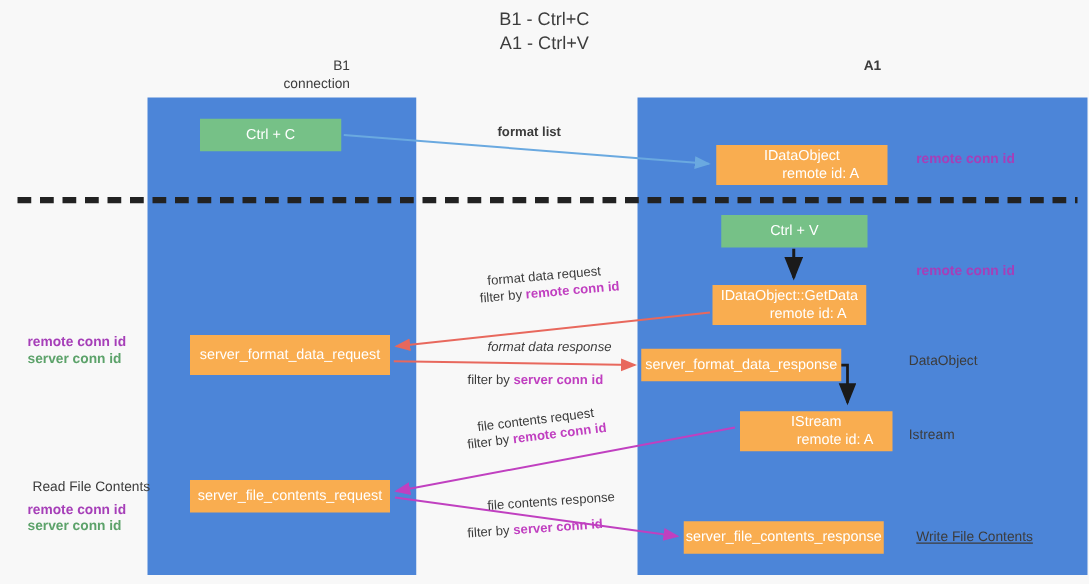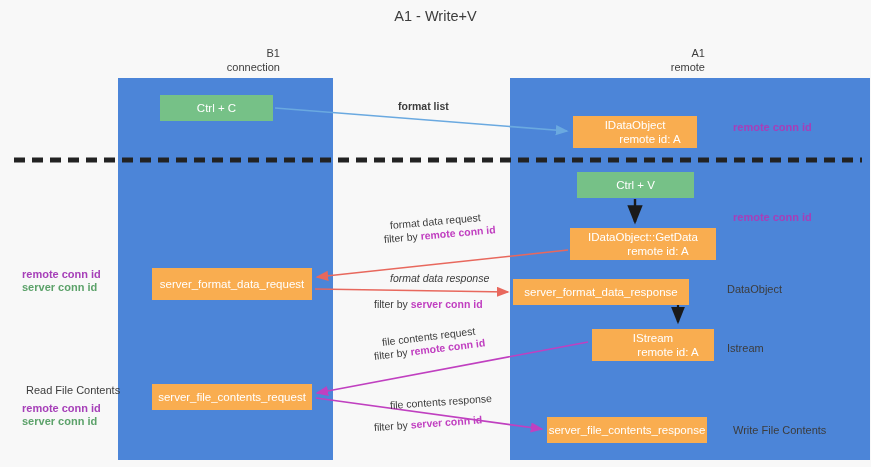--- a/index.html
+++ b/index.html
@@ -19,60 +19,60 @@
   #title{
     left:0;top:7px;width:871px;text-align:center;
     font-size:14.5px;line-height:19px;color:#3c3c3c;
   }
 
   
   .col-head{
     font-size:11px;line-height:13.5px;text-align:right;color:#3c3c3c;
   }
   #head-b1{left:155px;top:47px;width:125px;}
-  #head-a1{left:555px;top:47px;width:150px;}
+  #head-a1{left:555px;top:47px;width:150px;font-weight:bold;}
 
   
   .lane{background:#4c85d8;}
   #lane-left{left:118px;top:78px;width:215px;height:382px;}
   #lane-right{left:510px;top:78px;width:360px;height:382px;}
 
   
   .node{
     position:absolute;
     display:flex;align-items:center;justify-content:center;
     flex-direction:column;
     color:#ffffff;font-size:11.5px;line-height:14px;text-align:center;
     box-sizing:border-box;
   }
   .node.green{background:#76c187;align-items:center;}
   .node.orange{background:#f9ad50;}
   .node .l2{font-size:11.5px;margin-left:30px;}
 
   #n-ctrlc{left:160px;top:95px;width:113px;height:26px;}
-  #n-idataobject{left:573px;top:116px;width:124px;height:32px;}
+  #n-idataobject{left:573px;top:116px;width:137px;height:32px;}
   #n-ctrlv{left:577px;top:172px;width:117px;height:26px;}
-  #n-getdata{left:570px;top:228px;width:146px;height:32px;}
+  #n-getdata{left:570px;top:228px;width:123px;height:32px;}
   #n-sfdreq{left:152px;top:268px;width:160px;height:32px;}
-  #n-sfdres{left:513px;top:279px;width:176px;height:26px;}
+  #n-sfdres{left:513px;top:279px;width:160px;height:26px;}
   #n-istream{left:592px;top:329px;width:122px;height:32px;}
   #n-sfcreq{left:152px;top:384px;width:160px;height:26px;}
   #n-sfcres{left:547px;top:417px;width:160px;height:26px;text-align:center;}
 
   
   .ann{position:absolute;font-size:11px;line-height:13.5px;}
   .ann.mag{color:#a63fb8;font-weight:bold;}
   .ann.grn{color:#5ca26a;font-weight:bold;}
   .ann.plain{color:#3c3c3c;}
 
   #a-remote1{left:733px;top:121px;}
   #a-remote2{left:733px;top:211px;}
   #a-dataobject{left:727px;top:236px;margin-top:47px;}
   #a-istream{left:727px;top:342px;}
-  #a-write{left:733px;top:424px;}
+  #a-write{left:733px;top:424px;text-decoration:underline;}
   #a-readfile{left:26px;top:384px;}
   #a-left-rc{left:22px;top:268px;}
   #a-left-sc{left:22px;top:281px;}
   #a-left-rc2{left:22px;top:402px;}
   #a-left-sc2{left:22px;top:415px;}
 
   
   .flab{
     position:absolute;font-size:10.5px;line-height:13px;
     color:#3c3c3c;white-space:nowrap;
@@ -124,30 +124,30 @@
     <line x1="315" y1="289" x2="508" y2="292" stroke="#e8685d" stroke-width="1.6" marker-end="url(#ah-red)"></line>
 
     <path d="M668,292 L678,292 L678,322" stroke="#1a1a1a" stroke-width="2.2" fill="none" marker-end="url(#ah-black)"></path>
 
     <line x1="588" y1="342" x2="317" y2="393" stroke="#c040c0" stroke-width="1.6" marker-end="url(#ah-mag)"></line>
 
     <line x1="316" y1="398" x2="542" y2="429" stroke="#c040c0" stroke-width="1.6" marker-end="url(#ah-mag)"></line>
   </svg>
 
   <div class="abs" id="title">
-    <div>A1 - Write+V</div>
+    <div>B1 - Ctrl+C</div>
+    <div>A1 - Ctrl+V</div>
   </div>
 
   <div class="abs col-head" id="head-b1">
     <div>B1</div>
     <div>connection</div>
   </div>
   <div class="abs col-head" id="head-a1">
     <div>A1</div>
-    <div>remote</div>
   </div>
 
   <div class="node green" id="n-ctrlc">
     <span>Ctrl + C</span>
   </div>
 
   <div class="node orange" id="n-idataobject">
     <span>IDataObject</span>
     <span class="l2">remote id: A</span>
   </div>

